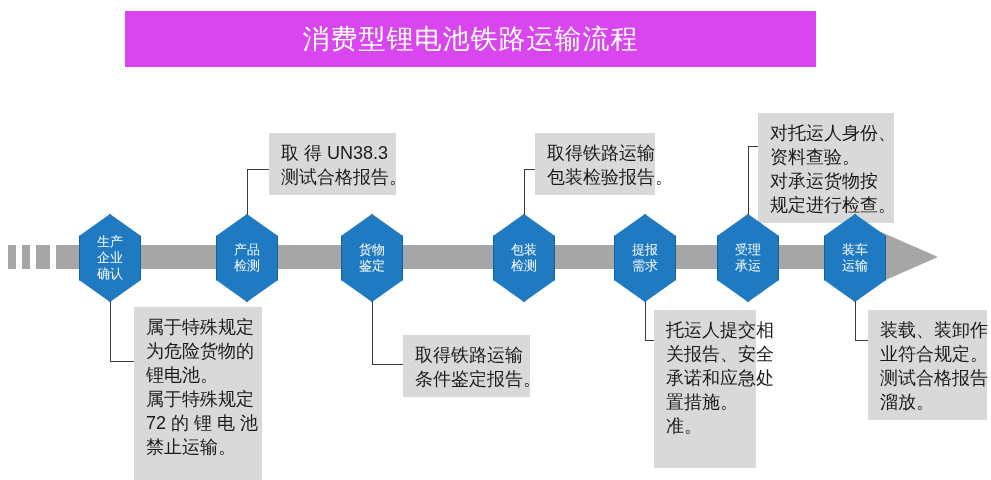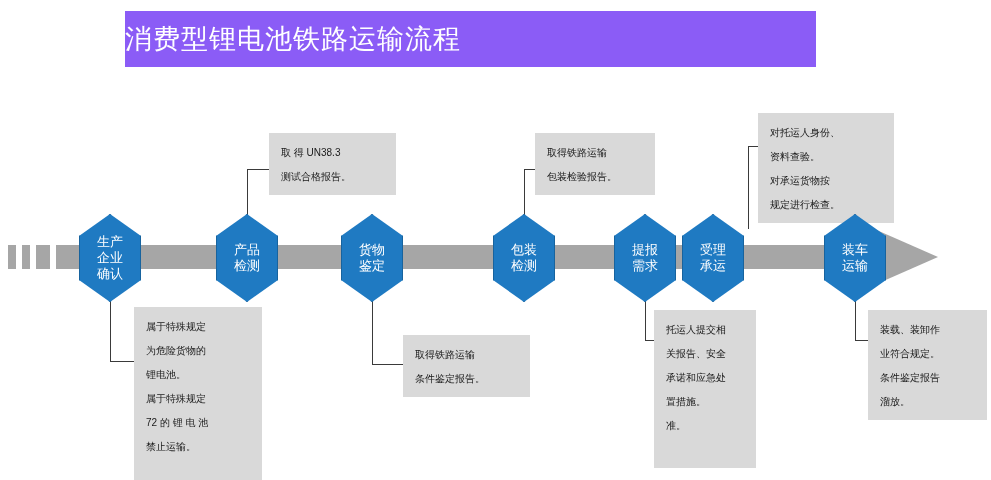--- a/index.html
+++ b/index.html
@@ -9,22 +9,22 @@
     font-family:"Liberation Sans","DejaVu Sans",sans-serif;
     position:relative;
     overflow:hidden;
   }
   #stage{position:absolute;left:0;top:0;width:991px;height:480px;}
 
   
   #title-banner{
     position:absolute;
     left:125px;top:11px;width:691px;height:56px;
-    background:#8b5cf6;
-    display:flex;align-items:center;
+    background:#d946ef;
+    display:flex;align-items:center;justify-content:center;
   }
   #title-text{
     color:#ffffff;
     font-size:27px;
     letter-spacing:1px;
     font-weight:normal;
     white-space:nowrap;
   }
 
   
@@ -66,21 +66,21 @@
   }
   .node span{display:block;white-space:nowrap;}
   .conn-v-dark{position:absolute;width:1px;background:#3A3A3A;z-index:3;}
   .conn-h-dark{position:absolute;height:1px;background:#3A3A3A;z-index:3;}
 
   
   .callout{
     position:absolute;
     background:#D9D9D9;
     color:#1A1A1A;
-    font-size:10px;
+    font-size:18px;
     line-height:24px;
     padding:8px 10px 8px 12px;
     box-sizing:border-box;
     z-index:4;
   }
   .callout span{display:block;white-space:nowrap;}
 </style>
 </head>
 <body>
 
@@ -138,21 +138,21 @@
   <div class="node" style="left:493px;top:214px;">
     <span>包装</span>
     <span>检测</span>
   </div>
 
   <div class="node" style="left:614px;top:214px;">
     <span>提报</span>
     <span>需求</span>
   </div>
 
-  <div class="node" style="left:682px;top:214px;">
+  <div class="node" style="left:717px;top:214px;">
     <span>受理</span>
     <span>承运</span>
   </div>
 
   <div class="node" style="left:824px;top:214px;">
     <span>装车</span>
     <span>运输</span>
   </div>
 
   <div class="callout" style="left:269px;top:133px;width:127px;height:62px;">
@@ -190,17 +190,17 @@
     <span>托运人提交相</span>
     <span>关报告、安全</span>
     <span>承诺和应急处</span>
     <span>置措施。</span>
     <span>准。</span>
   </div>
 
   <div class="callout" style="left:868px;top:310px;width:119px;height:110px;">
     <span>装载、装卸作</span>
     <span>业符合规定。</span>
-    <span>条件鉴定报告</span>
+    <span>测试合格报告</span>
     <span>溜放。</span>
   </div>
 
 </div>
 
 </body></html>

